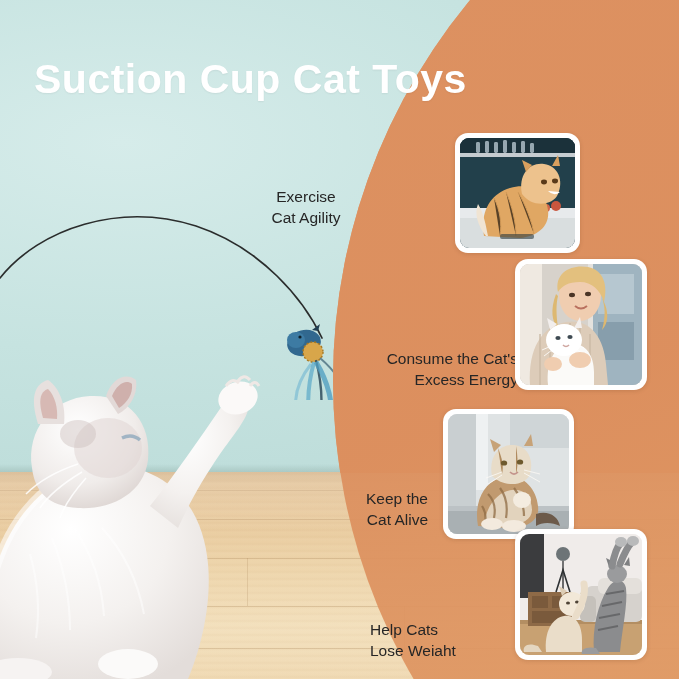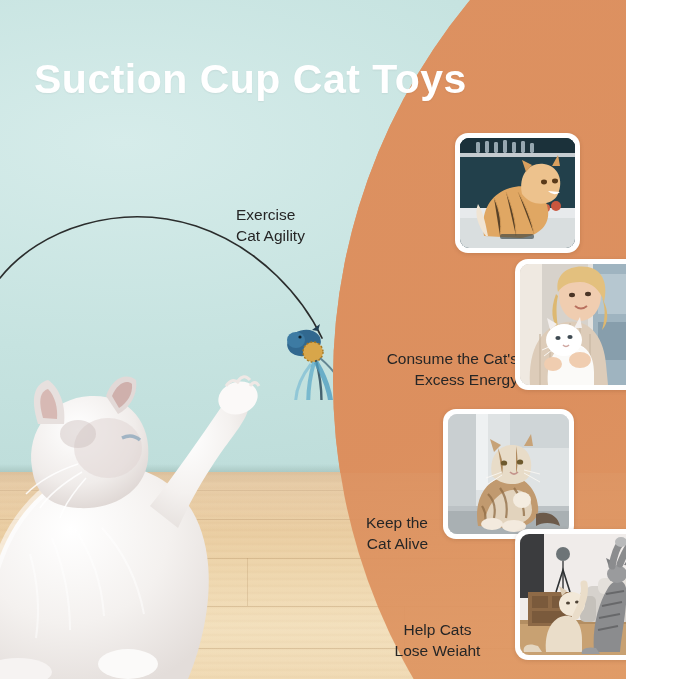--- a/index.html
+++ b/index.html
@@ -1,18 +1,18 @@
 <!DOCTYPE html>
 <html><head>
 <meta charset="utf-8">
 <style>
   html,body{margin:0;padding:0;background:#fff;}
   *{box-sizing:border-box;}
   #stage{
-    position:relative;width:626px;height:679px;overflow:hidden;
+    position:relative;width:679px;height:679px;overflow:hidden;
     font-family:"Liberation Sans",sans-serif;
     background:#cfe7e7;
   }
 
   
   .wall{
     position:absolute;left:0;top:0;width:679px;height:474px;
     background:
       radial-gradient(ellipse 120% 80% at 18% 30%, #d6ecea 0%, #c6e3e0 55%, #bcdcd9 100%);
   }
@@ -204,21 +204,21 @@
   </div>
 
   <div class="orange-solid"></div>
   <div class="orange"></div>
 
   <h1 class="headline">
     <span>Suction Cup Cat Toys</span>
   </h1>
 
   <div class="feat">
-    <div class="label" style="left:236px;top:205px;width:140px;text-align:left;">Exercise
+    <div class="label" style="left:236px;top:187px;width:140px;text-align:center;">Exercise
 Cat Agility</div>
     <div class="thumb" style="left:455px;top:133px;width:125px;height:120px;">
       <div class="ph ph1">
         <svg width="115" height="110" viewBox="0 0 115 110">
           <rect x="0" y="0" width="115" height="110" fill="#22404b"></rect>
           <rect x="0" y="0" width="115" height="16" fill="#1b313a"></rect>
           <g fill="#96a7b0">
             <rect x="16" y="4" width="4" height="11" rx="1.4"></rect>
             <rect x="25" y="3" width="4" height="12" rx="1.4"></rect>
             <rect x="34" y="4" width="4" height="11" rx="1.4"></rect>
@@ -303,21 +303,21 @@
           </g>
 
           <ellipse cx="60" cy="96" rx="11" ry="8" fill="#f0cdb0"></ellipse>
           <ellipse cx="33" cy="100" rx="9" ry="7" fill="#f0cdb0"></ellipse>
         </svg>
       </div>
     </div>
   </div>
 
   <div class="feat">
-    <div class="label" style="left:300px;top:489px;width:128px;text-align:right;margin-top:24px;">Keep the
+    <div class="label" style="left:300px;top:489px;width:128px;text-align:right;">Keep the
 Cat Alive</div>
     <div class="thumb" style="left:443px;top:409px;width:131px;height:130px;">
       <div class="ph ph3">
         <svg width="121" height="120" viewBox="0 0 121 120">
           <rect width="121" height="120" fill="#dfe3e4"></rect>
           <rect x="0" y="0" width="28" height="120" fill="#c9cfd1"></rect>
           <rect x="28" y="0" width="12" height="76" fill="#eef1f2"></rect>
           <rect x="62" y="0" width="59" height="34" fill="#cfd5d7"></rect>
           <rect x="0" y="96" width="121" height="24" fill="#a9b0b3"></rect>
           <rect x="0" y="92" width="121" height="5" fill="#bcc2c5"></rect>
@@ -355,21 +355,21 @@
           <ellipse cx="44" cy="110" rx="11" ry="6" fill="#f3eade"></ellipse>
           <ellipse cx="66" cy="112" rx="12" ry="6" fill="#f3eade"></ellipse>
 
           <path d="M88 100 C 100 96, 110 102, 112 112 C 104 108, 94 108, 88 112 Z" fill="#6c5a4a"></path>
         </svg>
       </div>
     </div>
   </div>
 
   <div class="feat">
-    <div class="label" style="left:370px;top:620px;width:135px;text-align:center;">Help Cats
+    <div class="label" style="left:370px;top:620px;width:135px;text-align:left;">Help Cats
 Lose Weiaht</div>
     <div class="thumb" style="left:515px;top:529px;width:132px;height:131px;">
       <div class="ph ph4">
         <svg width="122" height="121" viewBox="0 0 122 121">
           <rect width="122" height="121" fill="#f0ecea"></rect>
           <rect x="0" y="0" width="24" height="64" fill="#3b3c3e"></rect>
           <rect x="0" y="88" width="122" height="33" fill="#c8a172"></rect>
           <rect x="0" y="86" width="122" height="4" fill="#b38e62"></rect>
 
           <rect x="8" y="58" width="44" height="34" fill="#8e6a47"></rect>

